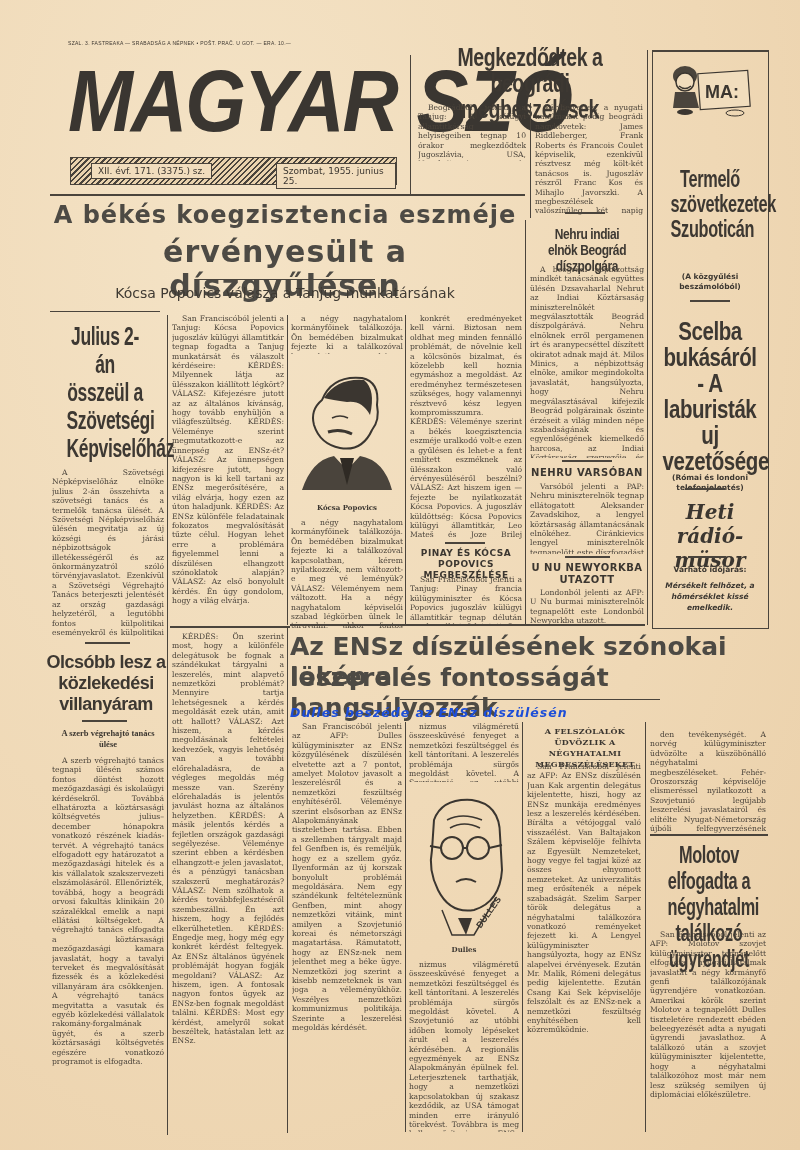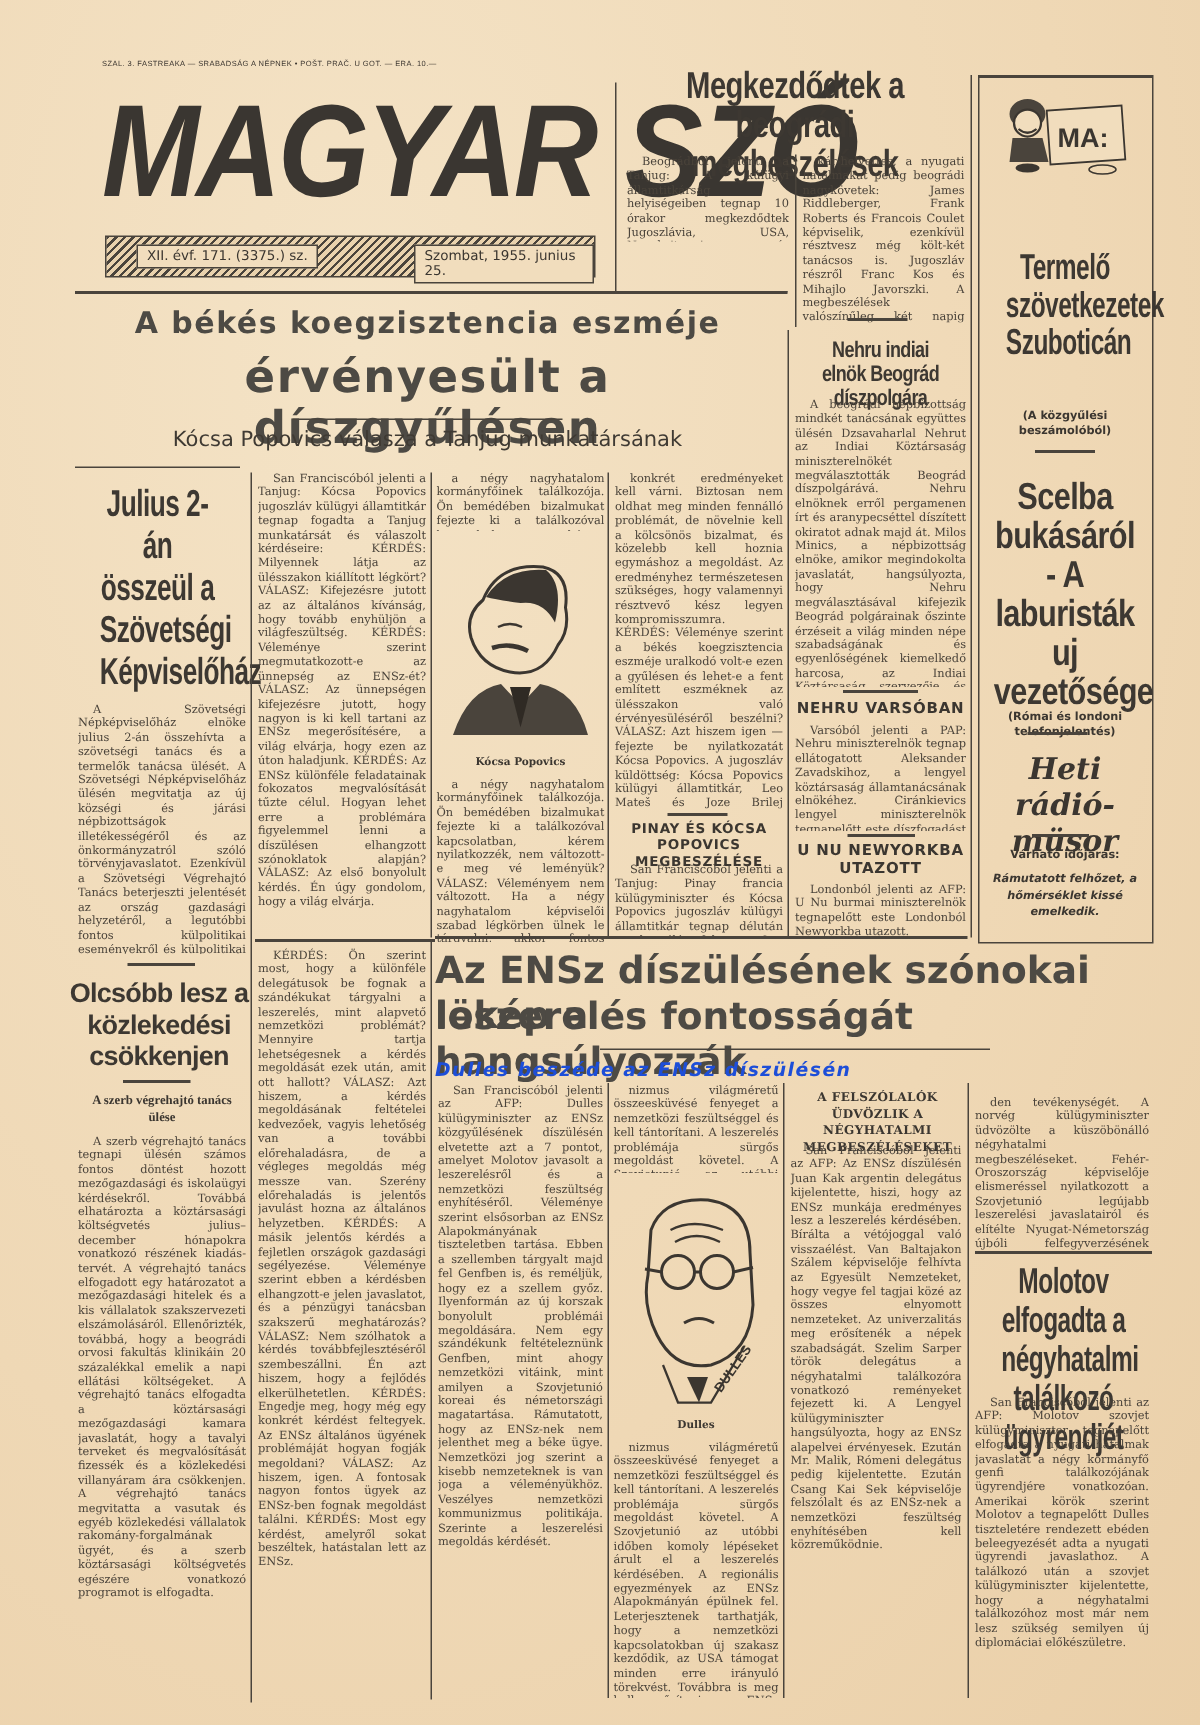--- a/index.html
+++ b/index.html
@@ -71,33 +71,33 @@
     <p>Beográdból jelenti a Tanjug: A külügyi államtitkárság helyiségeiben tegnap 10 órakor megkezdődtek Jugoszlávia, USA, Nagybritannia és Franciaország megbeszélései. A jugoszláv kormányt Szrgyan Prica külügyi államtit-</p>
   </div>
 <div class="vline" style="left:530px;top:103px;height:115px;"></div>
 <div class="abs body-text" style="left:535px;top:103px;width:108px;height:112px;">
     <p>kár-helyettes, a nyugati hatalmakat pedig beográdi nagykövetek: James Riddleberger, Frank Roberts és Francois Coulet képviselik, ezenkívül résztvesz még költ-két tanácsos is. Jugoszláv részről Franc Kos és Mihajlo Javorszki. A megbeszélések valószínűleg két napig tartanak, befejeztük után közös közleményt adnak ki.</p>
   </div>
 <div class="hthin" style="left:415px;top:194px;width:110px;"></div>
 <div class="short-rule" style="left:565px;top:212px;width:40px;"></div>
 <div class="vline" style="left:647px;top:50px;height:575px;"></div>
 
-<div class="abs big-headline" style="left:45px;top:198px;width:480px;font-size:20px;line-height:34px;">A békés koegzisztencia eszméje</div>
+<div class="abs big-headline" style="left:45px;top:198px;width:480px;font-size:24px;line-height:34px;">A békés koegzisztencia eszméje</div>
 <div class="abs big-headline" style="left:45px;top:235px;width:480px;font-size:30px;line-height:34px;">érvényesült a díszgyűlésen</div>
 <div class="hthin" style="left:195px;top:279px;width:180px;"></div>
 <div class="abs sub-headline" style="left:45px;top:285px;width:480px;font-size:14px;">Kócsa Popovics válasza a Tanjug munkatársának</div>
 <div class="hthin" style="left:50px;top:311px;width:110px;"></div>
 
 <div class="abs cond" style="left:50px;top:322px;width:110px;font-size:25px;line-height:28px;transform:scaleX(0.7);transform-origin:center top;">Julius 2-án összeül a Szövetségi Képviselőház</div>
 <div class="abs body-text" style="left:52px;top:468px;width:112px;height:168px;">
     <p>A Szövetségi Népképviselőház elnöke julius 2-án összehívta a szövetségi tanács és a termelők tanácsa ülését. A Szövetségi Népképviselőház ülésén megvitatja az új községi és járási népbizottságok illetékességéről és az önkormányzatról szóló törvényjavaslatot. Ezenkívül a Szövetségi Végrehajtó Tanács beterjeszti jelentését az ország gazdasági helyzetéről, a legutóbbi fontos külpolitikai eseményekről és külpolitikai tevékenységünk eredményeiről.</p>
   </div>
 <div class="short-rule" style="left:85px;top:642px;width:45px;"></div>
 
-<div class="abs cond" style="left:45px;top:652px;width:122px;font-size:18px;line-height:21px;">Olcsóbb lesz a közlekedési csökkenjen</div>
+<div class="abs cond" style="left:45px;top:652px;width:122px;font-size:18px;line-height:21px;">Olcsóbb lesz a közlekedési villanyáram</div>
 <div class="short-rule" style="left:82px;top:720px;width:45px;"></div>
 <div class="abs" style="left:52px;top:728px;width:112px;font-family:Liberation Serif, serif;font-weight:bold;font-size:8.5px;text-align:center;line-height:11px;color:#3b3630;">A szerb végrehajtó tanács ülése</div>
 <div class="abs body-text" style="left:52px;top:756px;width:112px;height:380px;">
     <p>A szerb végrehajtó tanács tegnapi ülésén számos fontos döntést hozott mezőgazdasági és iskolaügyi kérdésekről. Továbbá elhatározta a köztársasági költségvetés julius–december hónapokra vonatkozó részének kiadás-tervét. A végrehajtó tanács elfogadott egy határozatot a mezőgazdasági hitelek és a kis vállalatok szakszervezeti elszámolásáról. Ellenőrizték, továbbá, hogy a beográdi orvosi fakultás klinikáin 20 százalékkal emelik a napi ellátási költségeket. A végrehajtó tanács elfogadta a köztársasági mezőgazdasági kamara javaslatát, hogy a tavalyi terveket és megvalósítását fizessék és a közlekedési villanyáram ára csökkenjen. A végrehajtó tanács megvitatta a vasutak és egyéb közlekedési vállalatok rakomány-forgalmának ügyét, és a szerb köztársasági költségvetés egészére vonatkozó programot is elfogadta.</p>
   </div>
 
 <div class="vline" style="left:167px;top:315px;height:820px;"></div>
 
 <div class="abs body-text" style="left:172px;top:314px;width:112px;height:320px;">
     <p>San Franciscóból jelenti a Tanjug: Kócsa Popovics jugoszláv külügyi államtitkár tegnap fogadta a Tanjug munkatársát és válaszolt kérdéseire: KÉRDÉS: Milyennek látja az ülésszakon kiállított légkört? VÁLASZ: Kifejezésre jutott az az általános kívánság, hogy tovább enyhüljön a világfeszültség. KÉRDÉS: Véleménye szerint megmutatkozott-e az ünnepség az ENSz-ét? VÁLASZ: Az ünnepségen kifejezésre jutott, hogy nagyon is ki kell tartani az ENSz megerősítésére, a világ elvárja, hogy ezen az úton haladjunk. KÉRDÉS: Az ENSz különféle feladatainak fokozatos megvalósítását tűzte célul. Hogyan lehet erre a problémára figyelemmel lenni a díszülésen elhangzott szónoklatok alapján? VÁLASZ: Az első bonyolult kérdés. Én úgy gondolom, hogy a világ elvárja.</p>
@@ -167,21 +167,21 @@
 </div>
 <div class="abs cond" style="left:652px;top:166px;width:116px;font-size:24px;line-height:25px;transform:scaleX(0.68);transform-origin:center top;">Termelő szövetkezetek Szuboticán</div>
 <div class="abs" style="left:655px;top:272px;width:110px;font-family:'DejaVu Sans',sans-serif;font-weight:bold;font-size:7.5px;text-align:center;line-height:10px;color:#3b3630;">(A közgyűlési beszámolóból)</div>
 <div class="short-rule" style="left:690px;top:300px;width:40px;"></div>
 <div class="abs cond" style="left:652px;top:318px;width:116px;font-size:25px;line-height:26px;transform:scaleX(0.82);transform-origin:center top;">Scelba bukásáról - A laburisták uj vezetősége</div>
 <div class="abs" style="left:655px;top:458px;width:110px;font-family:'DejaVu Sans',sans-serif;font-weight:bold;font-size:7.5px;text-align:center;line-height:10px;color:#3b3630;margin-top:15px;">(Római és londoni telefonjelentés)</div>
 <div class="short-rule" style="left:685px;top:488px;width:40px;"></div>
 <div class="abs script" style="left:652px;top:500px;width:116px;font-size:20px;line-height:24px;">Heti rádió-müsor</div>
 <div class="short-rule" style="left:688px;top:556px;width:38px;"></div>
 <div class="abs" style="left:655px;top:565px;width:110px;font-family:'DejaVu Sans',sans-serif;font-weight:bold;font-size:7.5px;text-align:center;color:#3b3630;">Várható időjárás:</div>
-<div class="abs" style="left:658px;top:580px;width:104px;font-family:'DejaVu Sans',sans-serif;font-weight:bold;font-style:italic;font-size:7.5px;text-align:center;line-height:11px;color:#3b3630;">Rámutatott felhőzet, a hőmérséklet kissé emelkedik.</div>
+<div class="abs" style="left:658px;top:580px;width:104px;font-family:'DejaVu Sans',sans-serif;font-weight:bold;font-style:italic;font-size:7.5px;text-align:center;line-height:11px;color:#3b3630;">Mérsékelt felhőzet, a hőmérséklet kissé emelkedik.</div>
 
 <div class="vline" style="left:287px;top:628px;height:505px;"></div>
 <div class="abs big-headline" style="left:290px;top:632px;width:480px;font-size:25px;line-height:30px;text-align:left;letter-spacing:0;">Az ENSz díszülésének szónokai lökép a</div>
 <div class="abs big-headline" style="left:290px;top:663px;width:480px;font-size:25px;line-height:30px;text-align:left;letter-spacing:0;">leszerelés fontosságát hangsúlyozzák</div>
 <div class="hthin" style="left:400px;top:699px;width:260px;"></div>
 <div class="abs" style="left:290px;top:705px;width:480px;font-family:'DejaVu Sans',sans-serif;font-weight:bold;font-style:italic;font-size:12.5px;color:#1d4ed8;letter-spacing:1px;">Dulles beszéde az ENSz díszülésén</div>
 
 <div class="abs body-text" style="left:292px;top:722px;width:110px;height:410px;">
     <p>San Franciscóból jelenti az AFP: Dulles külügyminiszter az ENSz közgyűlésének díszülésén elvetette azt a 7 pontot, amelyet Molotov javasolt a leszerelésről és a nemzetközi feszültség enyhítéséről. Véleménye szerint elsősorban az ENSz Alapokmányának tiszteletben tartása. Ebben a szellemben tárgyalt majd fel Genfben is, és reméljük, hogy ez a szellem győz. Ilyenformán az új korszak bonyolult problémái megoldására. Nem egy szándékunk feltételeznünk Genfben, mint ahogy nemzetközi vitáink, mint amilyen a Szovjetunió koreai és németországi magatartása. Rámutatott, hogy az ENSz-nek nem jelenthet meg a béke ügye. Nemzetközi jog szerint a kisebb nemzeteknek is van joga a véleményükhöz. Veszélyes nemzetközi kommunizmus politikája. Szerinte a leszerelési megoldás kérdését.</p>
   </div>

